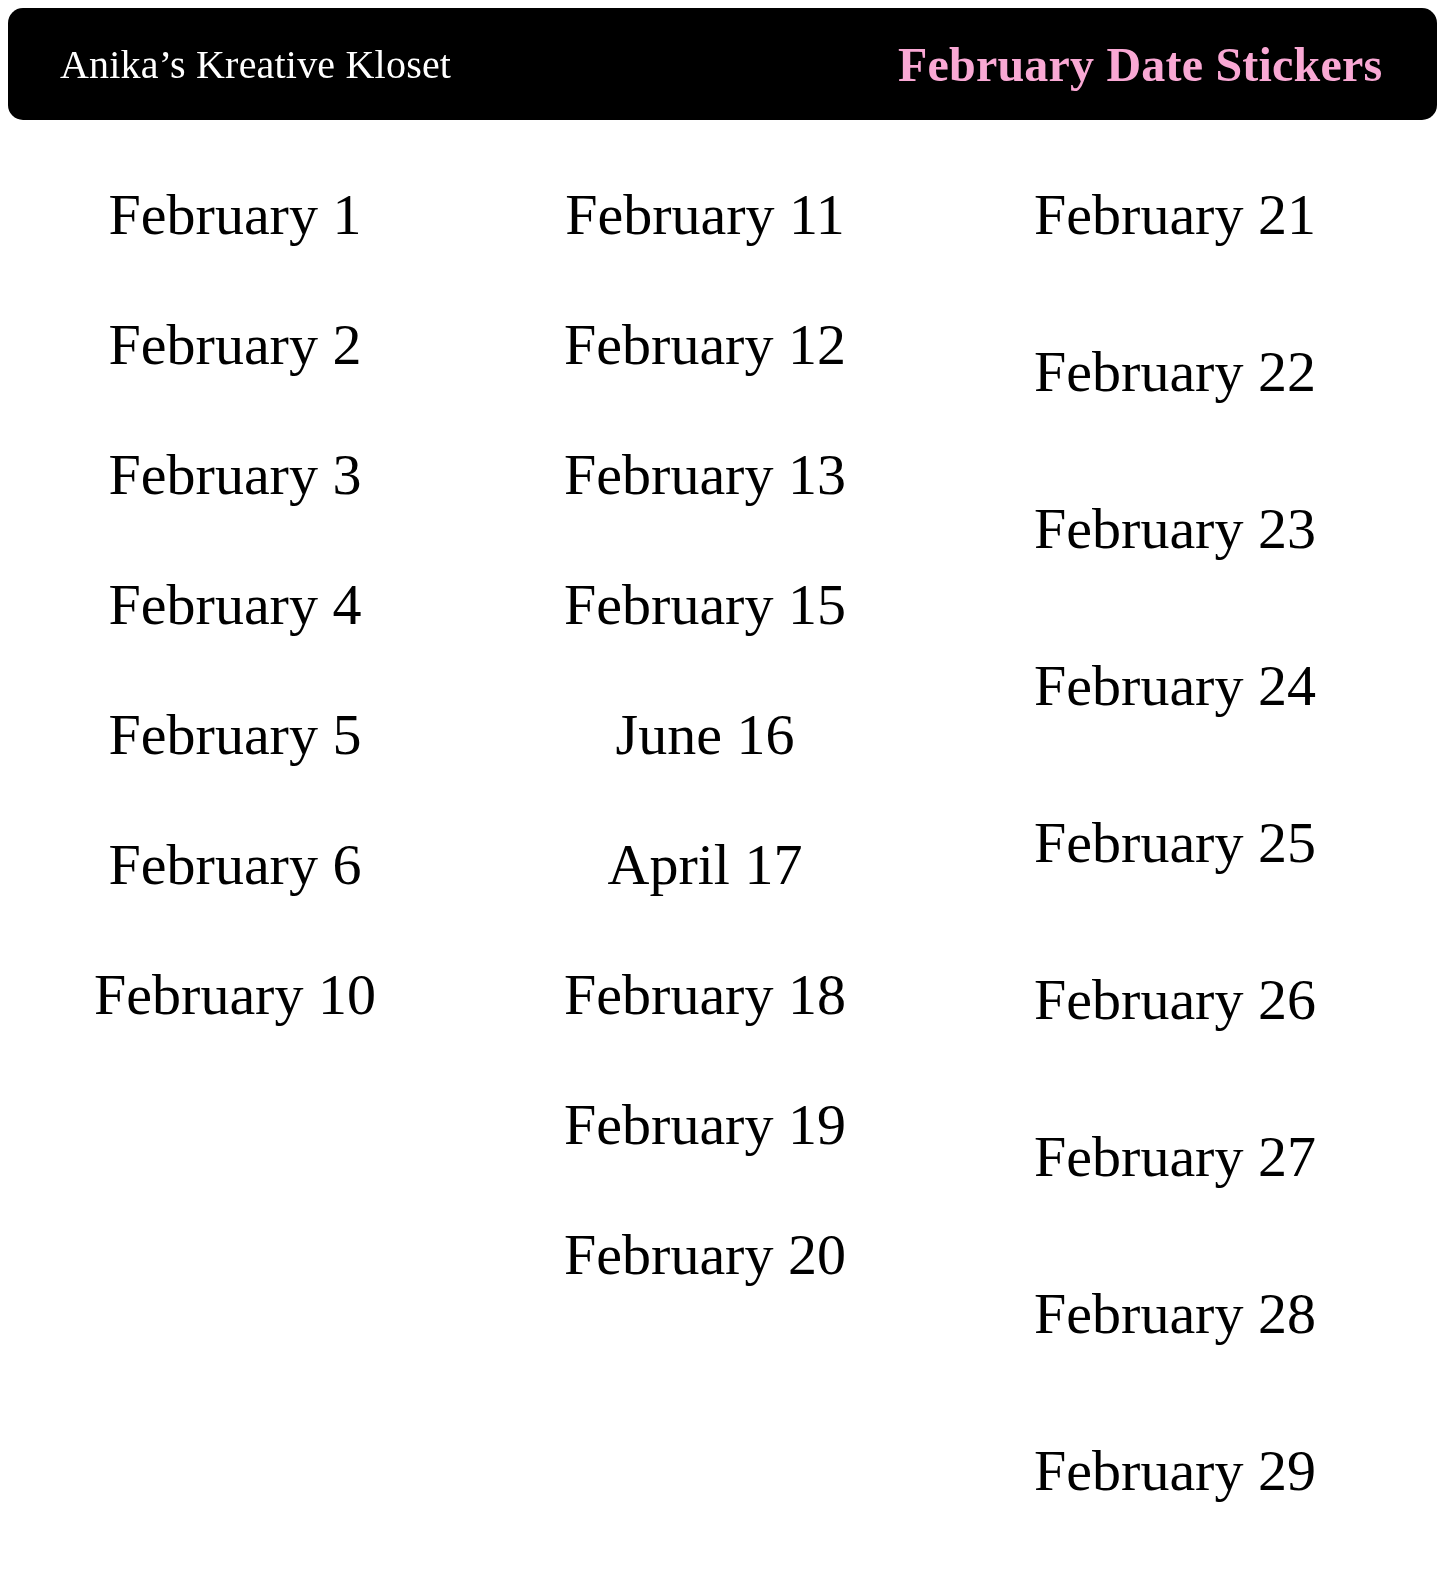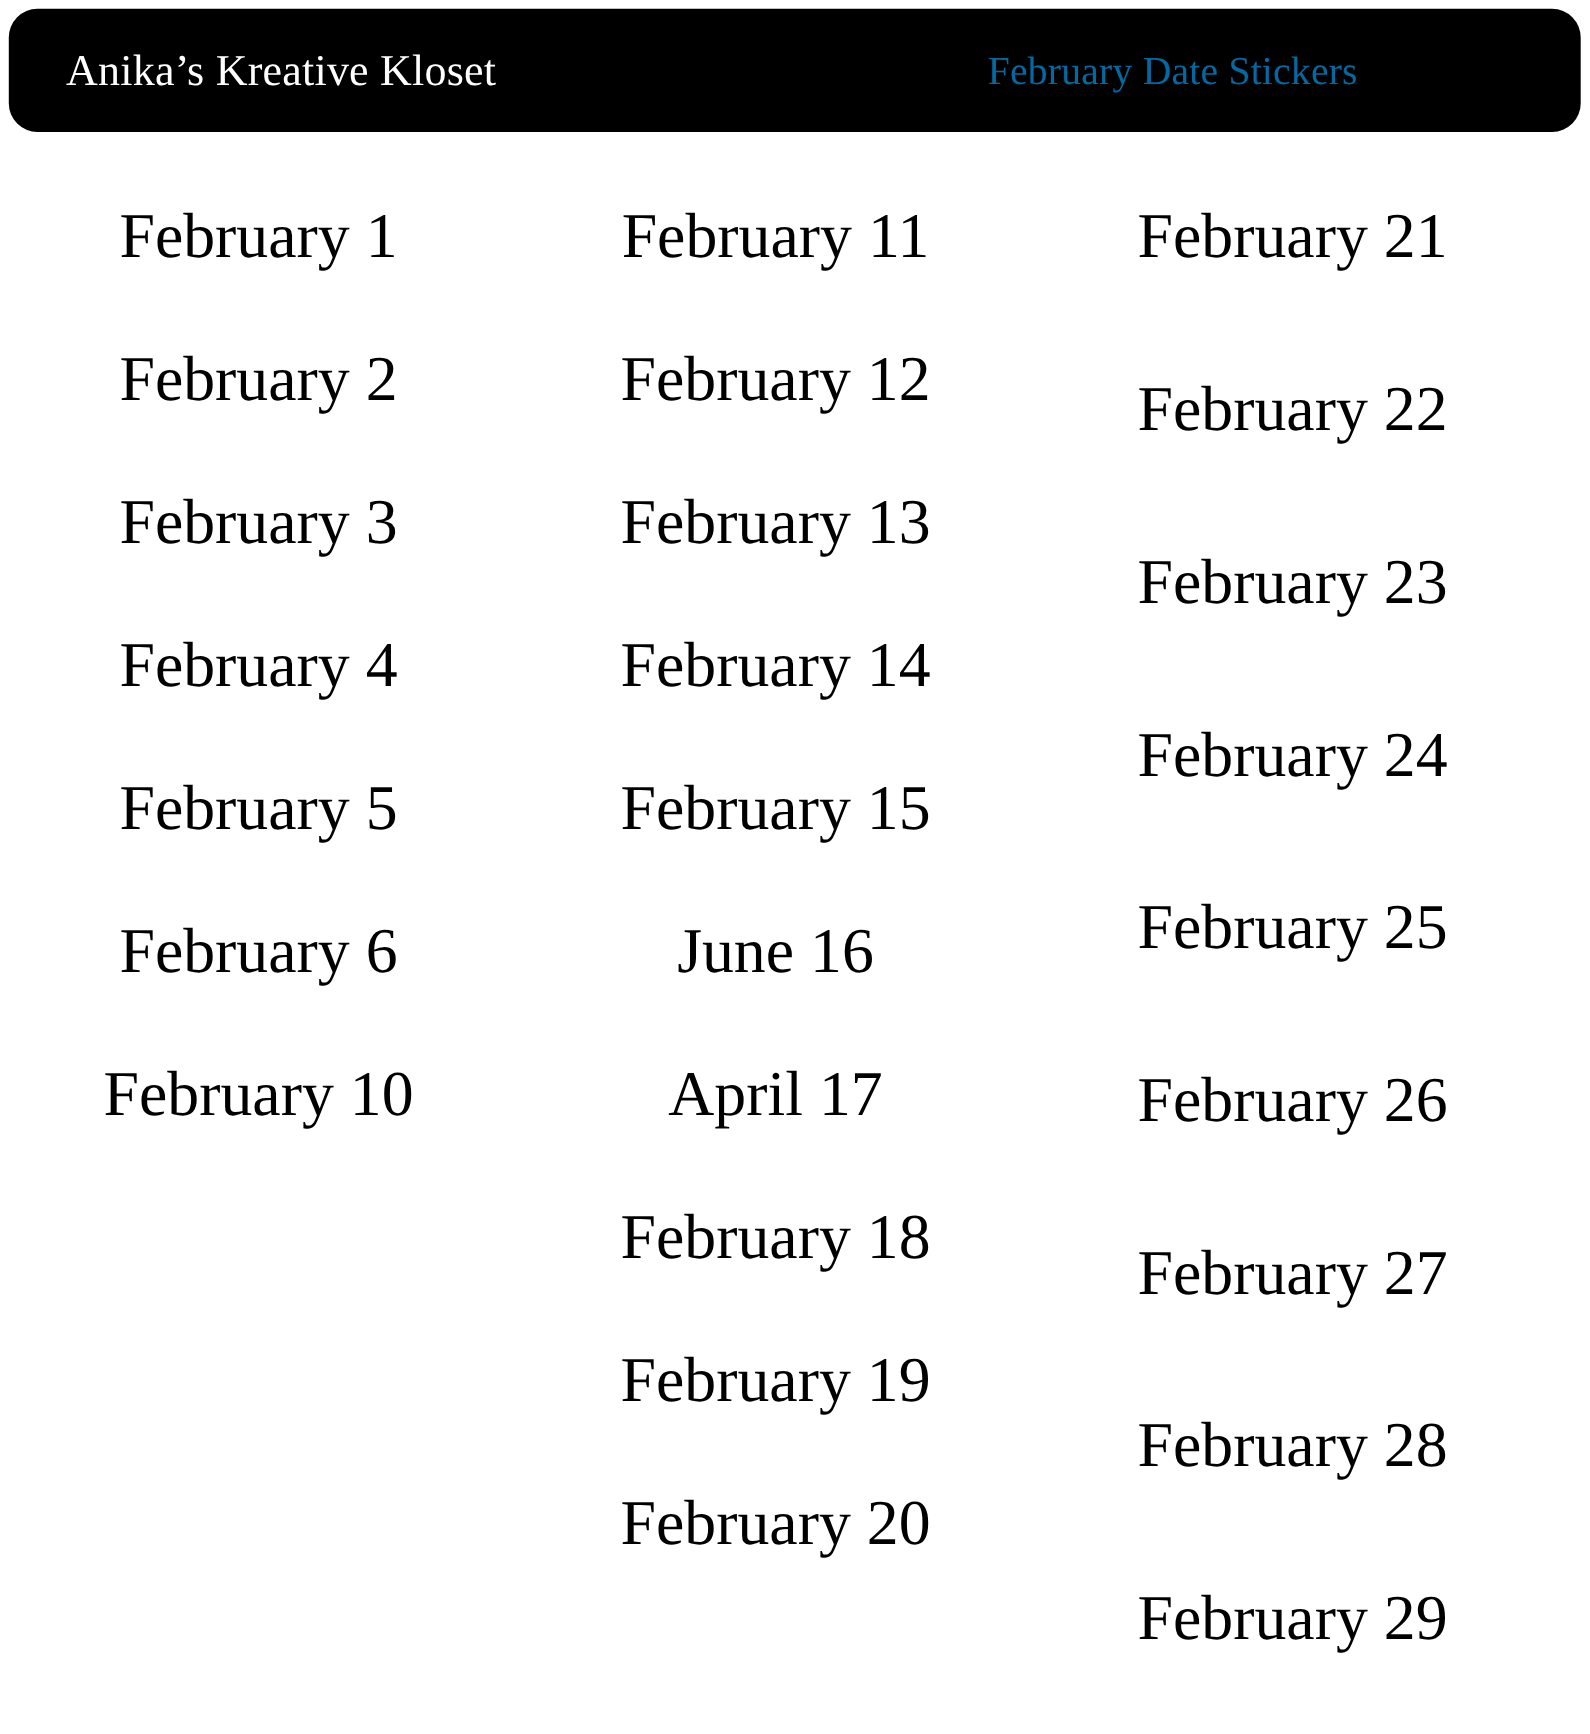--- a/index.html
+++ b/index.html
@@ -22,46 +22,47 @@
     background: #ffffff;
   }
 
   .header-bar {
     position: absolute;
     left: 8px;
     top: 8px;
     width: 1429px;
     height: 112px;
     background: #000000;
-    border-radius: 26px;
+    border-radius: 15px;
     box-sizing: border-box;
   }
 
   .header-brand {
     position: absolute;
     left: 52px;
     top: 50%;
     transform: translateY(-50%);
     color: #ffffff;
     font-size: 40px;
     font-family: "Liberation Serif", serif;
     letter-spacing: 0.2px;
     white-space: nowrap;
   }
 
   .header-title {
     position: absolute;
     left: 890px;
     top: 50%;
     transform: translateY(-50%);
-    color: #0369a1;
-    font-size: 36px;
+    color: #f9a8d4;
+    font-size: 48px;
     font-family: "Liberation Serif", serif;
     letter-spacing: 0.2px;
     white-space: nowrap;
+    font-weight: bold;
   }
 
   .grid {
     position: absolute;
     left: 0;
     top: 150px;
     width: 1445px;
     display: flex;
     flex-direction: row;
     align-items: flex-start;
@@ -106,21 +107,20 @@
       <div class="date-sticker">February 4</div>
       <div class="date-sticker">February 5</div>
       <div class="date-sticker">February 6</div>
       <div class="date-sticker">February 10</div>
     </div>
 
     <div class="column col-2">
       <div class="date-sticker">February 11</div>
       <div class="date-sticker">February 12</div>
       <div class="date-sticker">February 13</div>
-      <div class="date-sticker">February 14</div>
       <div class="date-sticker">February 15</div>
       <div class="date-sticker">June 16</div>
       <div class="date-sticker">April 17</div>
       <div class="date-sticker">February 18</div>
       <div class="date-sticker">February 19</div>
       <div class="date-sticker">February 20</div>
     </div>
 
     <div class="column col-3">
       <div class="date-sticker">February 21</div>

